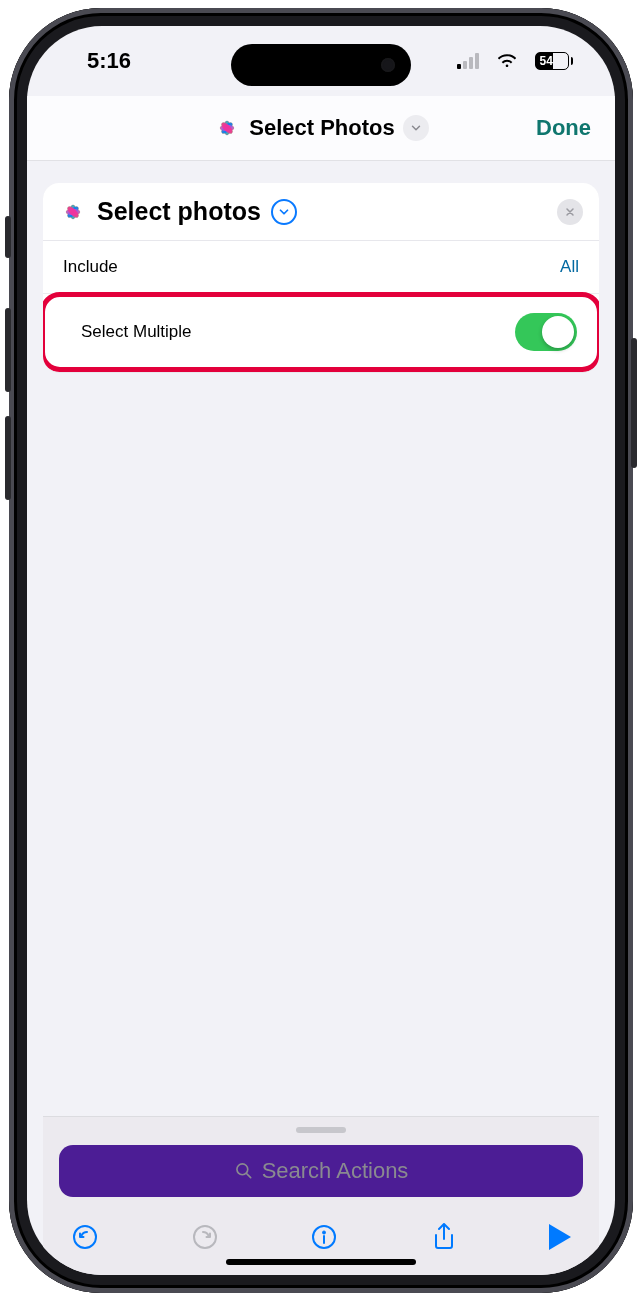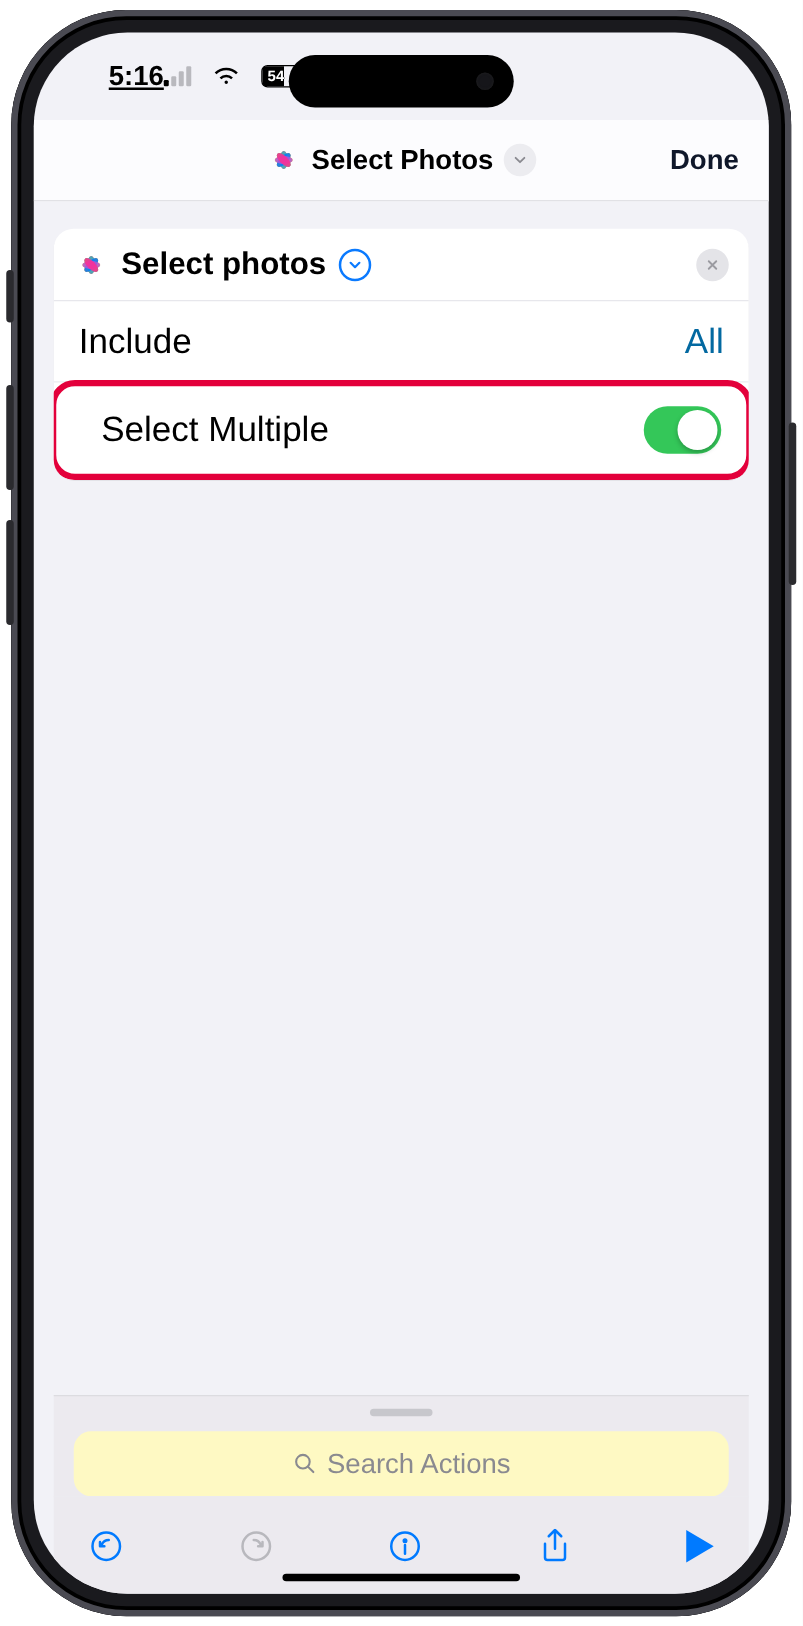--- a/index.html
+++ b/index.html
@@ -6,57 +6,57 @@
 body { background:#fff; font-family:-apple-system,"SF Pro Text","Helvetica Neue",Arial,sans-serif; width:642px; height:1301px; overflow:hidden; display:flex; justify-content:center; align-items:flex-start; }
 .phone-frame { margin-top:8px; width:624px; height:1285px; background:#1a1a1e; border-radius:92px; padding:18px; position:relative; box-shadow:inset 0 0 0 5px #4a4a52, inset 0 0 0 8px #000; }
 .side-btn { position:absolute; background:#2a2a2e; border-radius:3px; }
 .side-btn.b1 { left:-4px; top:208px; width:6px; height:42px; }
 .side-btn.b2 { left:-4px; top:300px; width:6px; height:84px; }
 .side-btn.b3 { left:-4px; top:408px; width:6px; height:84px; }
 .side-btn.b4 { right:-4px; top:330px; width:6px; height:130px; }
 .screen { width:100%; height:100%; background:#f2f2f7; border-radius:75px; overflow:hidden; position:relative; display:flex; flex-direction:column; }
 .notch { position:absolute; top:18px; left:50%; transform:translateX(-50%); width:180px; height:42px; background:#000; border-radius:24px; z-index:50; }
 .notch::after { content:""; position:absolute; right:16px; top:50%; transform:translateY(-50%); width:14px; height:14px; border-radius:50%; background:#16161a; box-shadow:inset 0 0 2px #222; }
-.status-bar { height:70px; display:flex; align-items:center; padding:0 42px 0 60px; font-weight:600; font-size:22px;text-decoration:underline; }
+.status-bar { height:70px; display:flex; align-items:center; justify-content:space-between; padding:0 42px 0 60px; font-weight:600; font-size:22px; }
 .status-right { display:flex; align-items:center; gap:17px; }
 .icon-cellular { display:inline-flex; align-items:flex-end; gap:2px; height:16px; }
 .icon-cellular span { width:4px; background:#b9b9be; border-radius:1px; }
 .icon-cellular span:nth-child(1){height:5px;background:#000;}
 .icon-cellular span:nth-child(2){height:8px;}
 .icon-cellular span:nth-child(3){height:12px;}
 .icon-cellular span:nth-child(4){height:16px;}
 .battery { display:flex; align-items:center; gap:2px; }
 .battery-body { width:34px; height:18px; border:1.5px solid #000; border-radius:5px; position:relative; background:linear-gradient(to right,#000 0 54%,transparent 54% 100%); display:flex; align-items:center; justify-content:center;}
 .battery-body span{ position:absolute; font-size:12px; font-weight:700; color:#fff; left:4px; mix-blend-mode:difference;}
 .battery-tip { width:2.5px; height:8px; background:#000; border-radius:0 2px 2px 0; }
 .ios-header { background:#fcfcfe; border-bottom:1px solid #e1e1e5; height:65px; position:relative; display:flex; align-items:center; justify-content:center;}
 .ios-header .title-wrap { display:flex; align-items:center; gap:8px; font-size:22px; font-weight:600; }
 .ios-header .chev { width:26px; height:26px; border-radius:50%; background:#ececf0; display:flex; align-items:center; justify-content:center;}
 .ios-header .chev svg{width:14px;height:14px;}
-.ios-header .done { position:absolute; right:24px; top:50%; transform:translateY(-50%); color:#0f172a; font-size:22px; font-weight:600;}
+.ios-header .done { position:absolute; right:24px; top:50%; transform:translateY(-50%); color:#0f766e; font-size:22px; font-weight:600;}
 .photos-icon { width:28px; height:28px; display:inline-flex; align-items:center; justify-content:center;}
 .photos-icon svg{width:26px;height:26px;}
 .content { flex:1; padding:22px 16px 0; display:flex; flex-direction:column;}
 .card { background:#fff; border-radius:16px; box-shadow:0 0.5px 0 rgba(0,0,0,.08); overflow:hidden;}
 .card .top-row { display:flex; align-items:center; gap:10px; padding:14px 16px; border-bottom:1px solid #e7e7ec; position:relative;}
 .card .action-title { font-size:25px; font-weight:600; }
 .card .expand-circle{ width:26px; height:26px; border:2px solid #0a7aff; border-radius:50%; display:flex; align-items:center; justify-content:center;}
 .card .expand-circle svg{width:14px;height:14px;}
 .card .clear-btn{ position:absolute; right:16px; width:26px; height:26px; background:#e4e4e8; border-radius:50%; display:flex; align-items:center; justify-content:center;}
 .card .clear-btn svg{width:12px;height:12px;}
-.row { display:flex; align-items:center; justify-content:space-between; padding:16px 20px; font-size:28px; border-bottom:1px solid #ececf0;}
+.row { display:flex; align-items:center; justify-content:space-between; padding:16px 20px; font-size:17px; border-bottom:1px solid #ececf0;}
 .row:last-child{border-bottom:none;padding-left:36px;}
 .row .link{ color:#0369a1; }
 .highlight-wrap{ border:5px solid #e3003b; border-radius:20px; margin:-2px -3px 0;}
 .toggle{ width:62px; height:38px; background:#34c759; border-radius:19px; position:relative;}
 .toggle .knob{ position:absolute; right:3px; top:3px; width:32px; height:32px; background:#fff; border-radius:50%; box-shadow:0 2px 4px rgba(0,0,0,.25);}
 .content-fill{flex:1;}
 .bottom-sheet{ background:#eceaef; border-top:1px solid #dcdce0; border-radius:0; padding:10px 16px 0;}
 .grabber{ width:50px; height:6px; background:#c7c7cc; border-radius:3px; margin:0 auto 12px;}
-.search-field{ height:52px; background:#fef9c3; border-radius:14px; display:flex; align-items:center; justify-content:center; gap:8px; color:#8a8a90; font-size:22px;}
+.search-field{ height:52px; background:#4c1d95; border-radius:14px; display:flex; align-items:center; justify-content:center; gap:8px; color:#8a8a90; font-size:22px;}
 .search-field svg{width:20px;height:20px;}
 .toolbar{ height:78px; display:flex; align-items:center; justify-content:space-between; padding:0 28px; background:#eceaef; border-top:0.5px solid #eceaef;}
 .toolbar .tb-icon svg{width:28px;height:28px;display:block;}
 .toolbar .tb-icon.blue svg{stroke:#007aff;color:#007aff;}
 .toolbar .tb-icon.gray svg{stroke:#b8b8bd;color:#b8b8bd;}
 .toolbar .play{ width:0; height:0; border-left:22px solid #007aff; border-top:13px solid transparent; border-bottom:13px solid transparent;}
 .home-indicator{ position:absolute; bottom:10px; left:50%; transform:translateX(-50%); width:190px; height:6px; background:#000; border-radius:3px;}
 </style>
 </head>
 <body>

